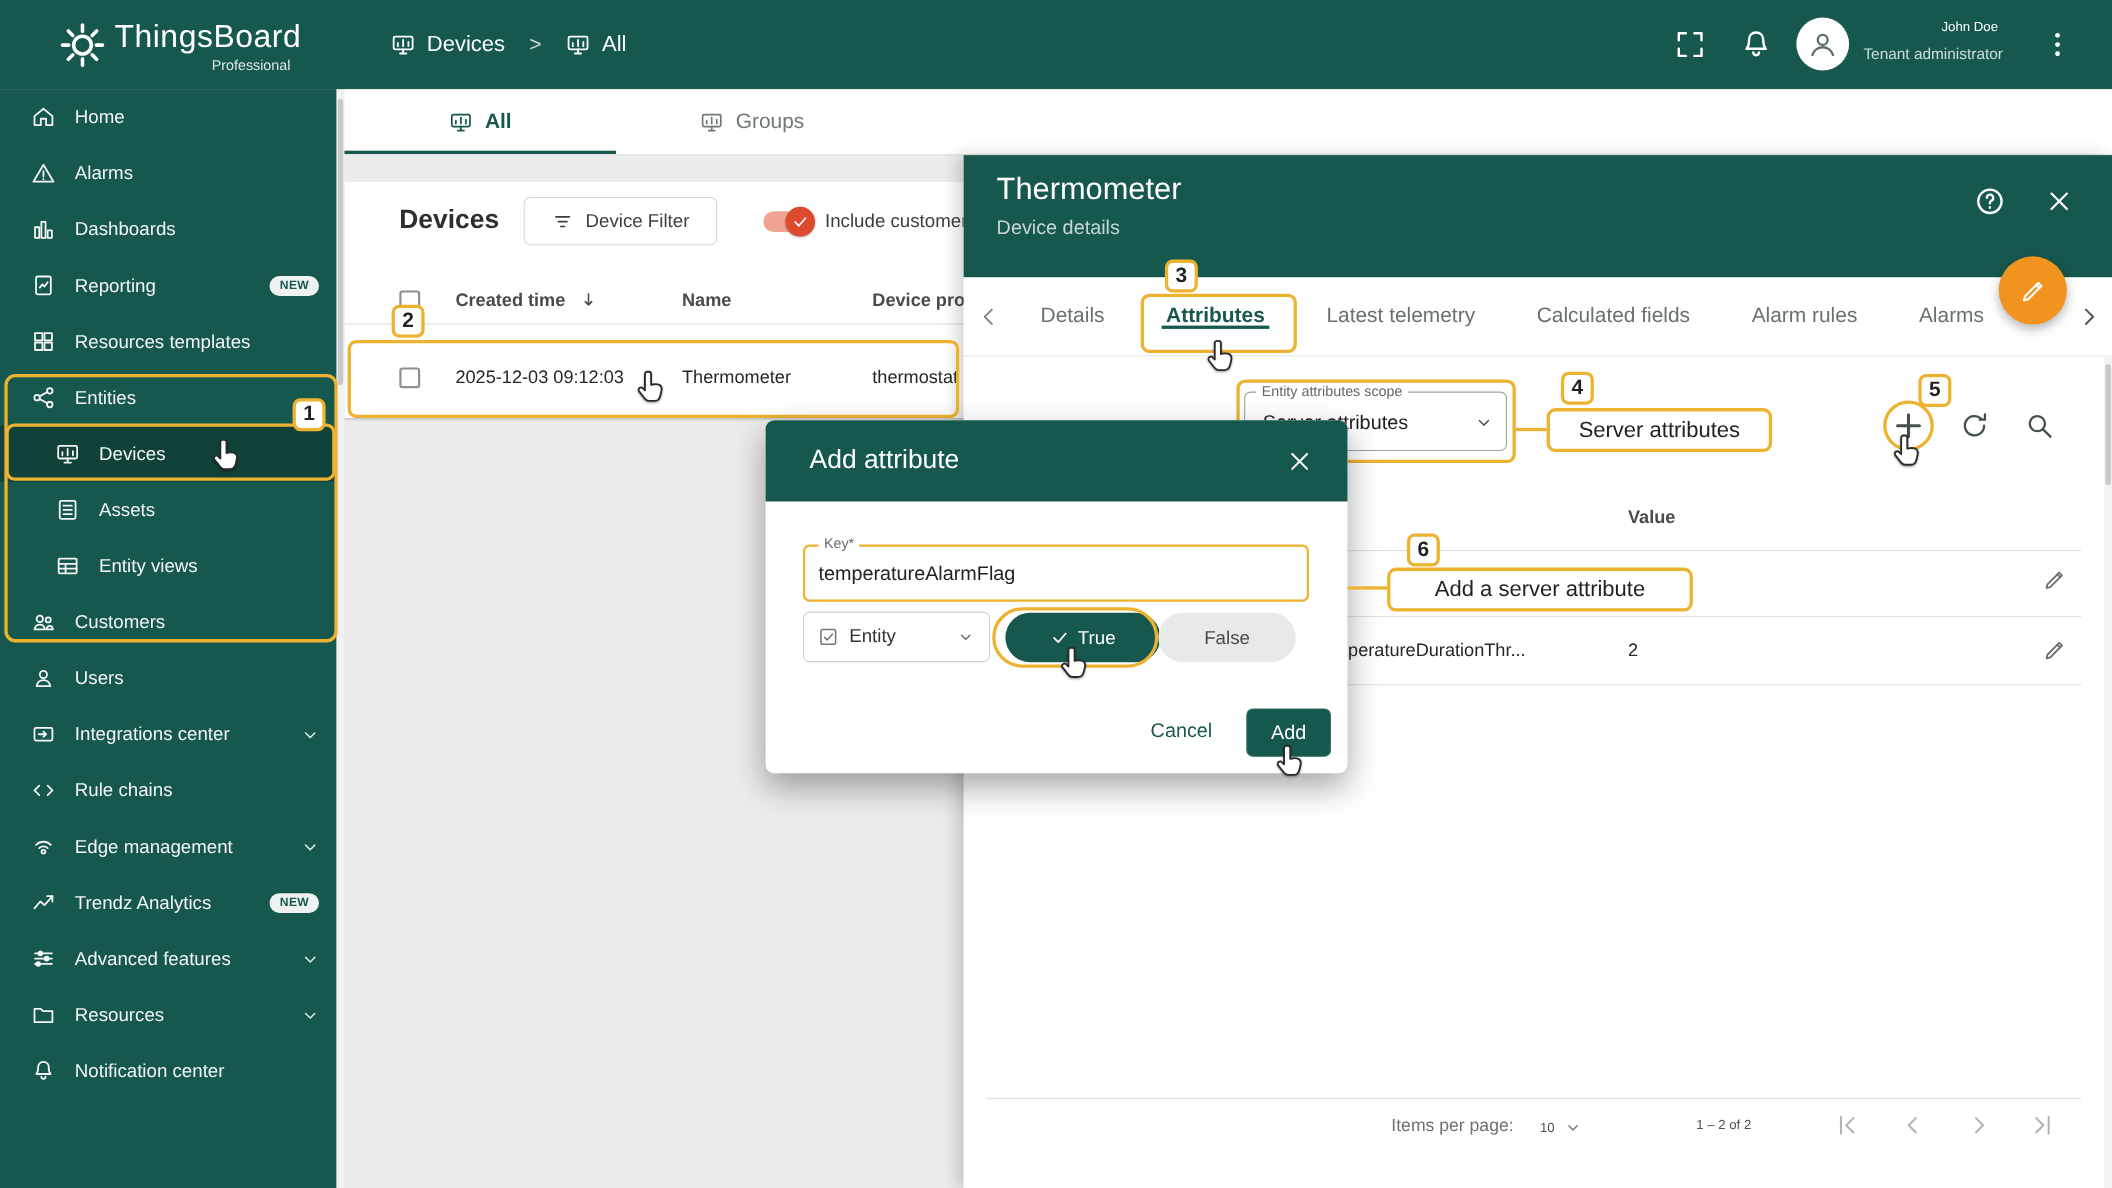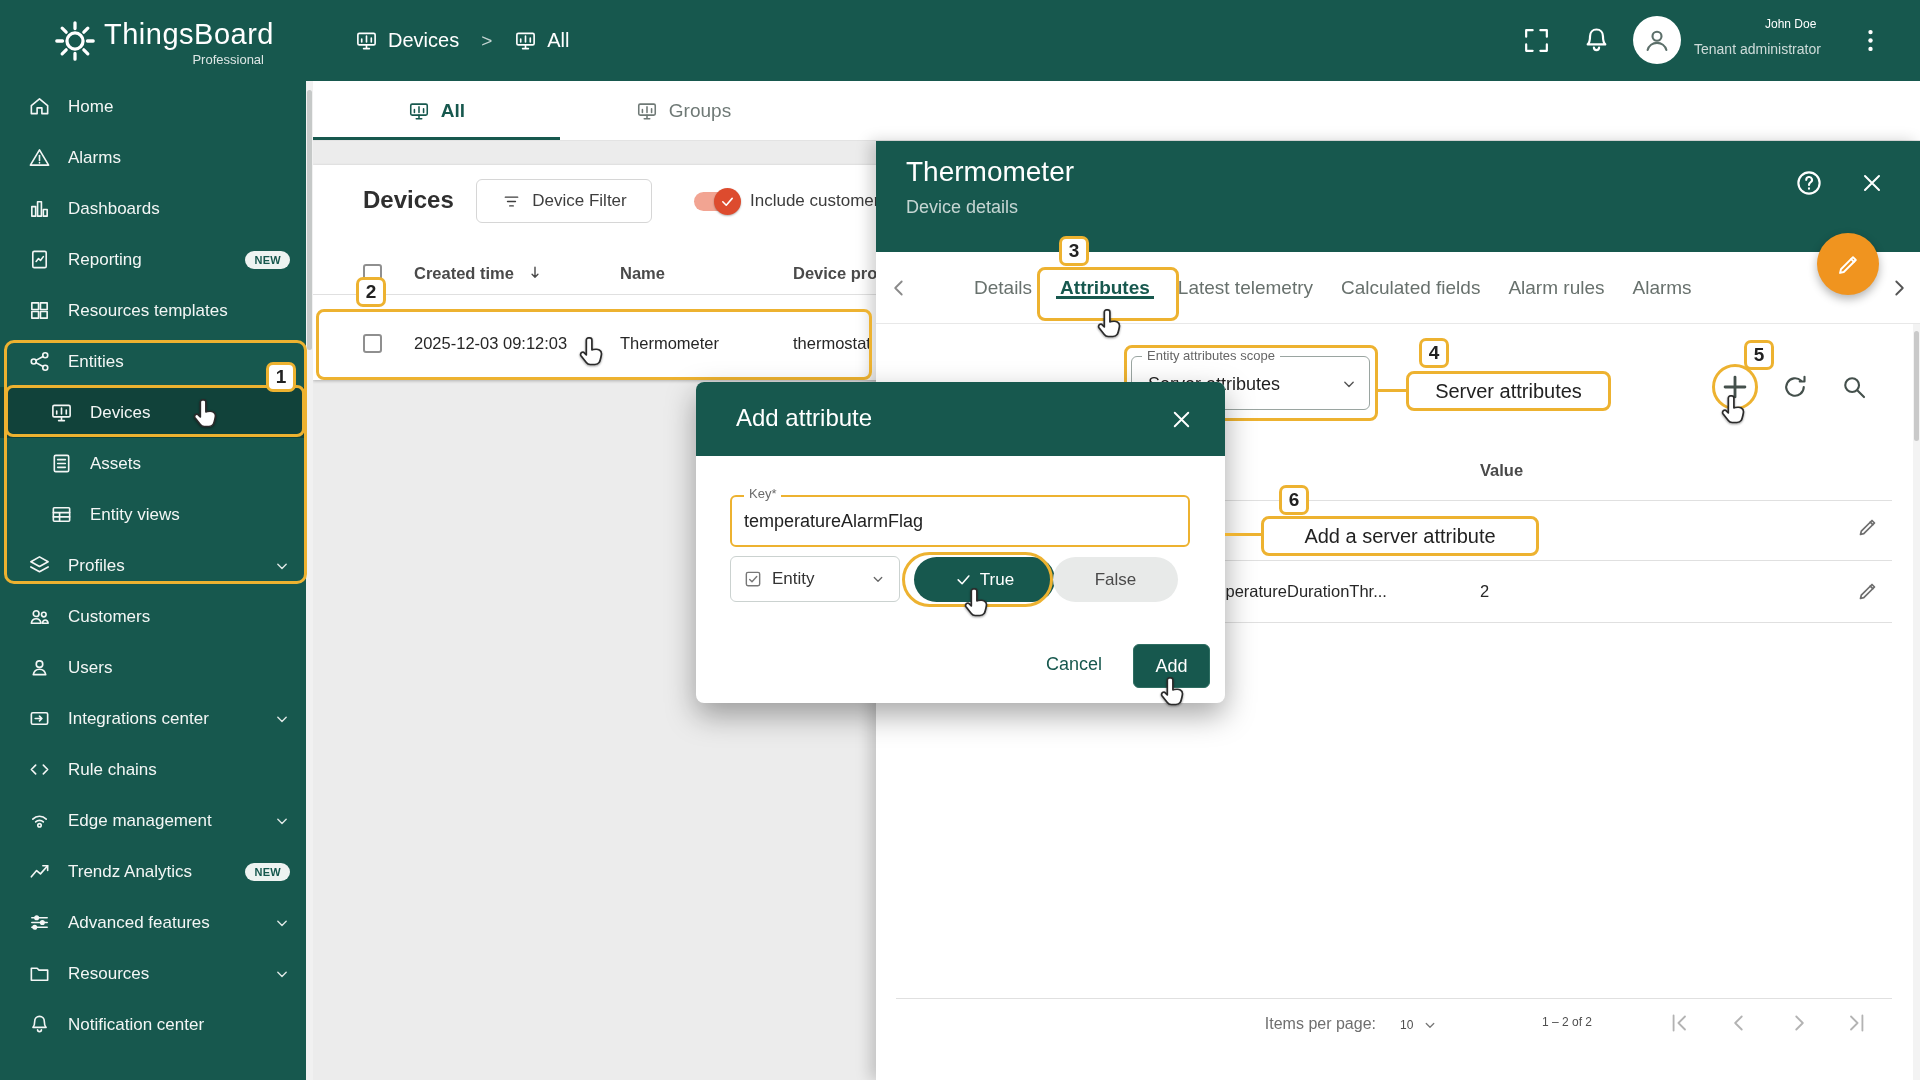--- a/index.html
+++ b/index.html
@@ -347,29 +347,20 @@
       <span>Assets</span>
     </div>
   <div class="sb-item child">
       <svg class="ic" style="width:23px;height:23px">
         <use href="#i-entity-views"></use>
       </svg>
       <span>Entity views</span>
     </div>
   <div class="sb-item">
       <svg class="ic" style="width:23px;height:23px">
-        <use href="#i-profiles"></use>
-      </svg>
-      <span>Profiles</span>
-      <svg class="ic sb-chev" style="width:20px;height:20px">
-        <use href="#i-chev-down"></use>
-      </svg>
-    </div>
-  <div class="sb-item">
-      <svg class="ic" style="width:23px;height:23px">
         <use href="#i-customers"></use>
       </svg>
       <span>Customers</span>
     </div>
   <div class="sb-item">
       <svg class="ic" style="width:23px;height:23px">
         <use href="#i-users"></use>
       </svg>
       <span>Users</span>
     </div>
@@ -500,21 +491,21 @@
   <div class="fab">
     <svg class="ic" style="width:27px;height:27px">
         <use href="#i-pencil"></use>
       </svg>
   </div>
 
   <div class="ptabs">
     <svg class="ic abs" style="left:10px;width:26px;height:26px;color:#8a8a8a">
         <use href="#i-chev-left"></use>
       </svg>
-    <div style="display:flex;gap:28px;margin-left:98px">
+    <div style="display:flex;gap:56px;margin-left:70px">
       <div class="ptab">
           <span>Details</span>
         </div>
       <div class="ptab active">
           <span>Attributes</span>
         </div>
       <div class="ptab">
           <span>Latest telemetry</span>
         </div>
       <div class="ptab">

